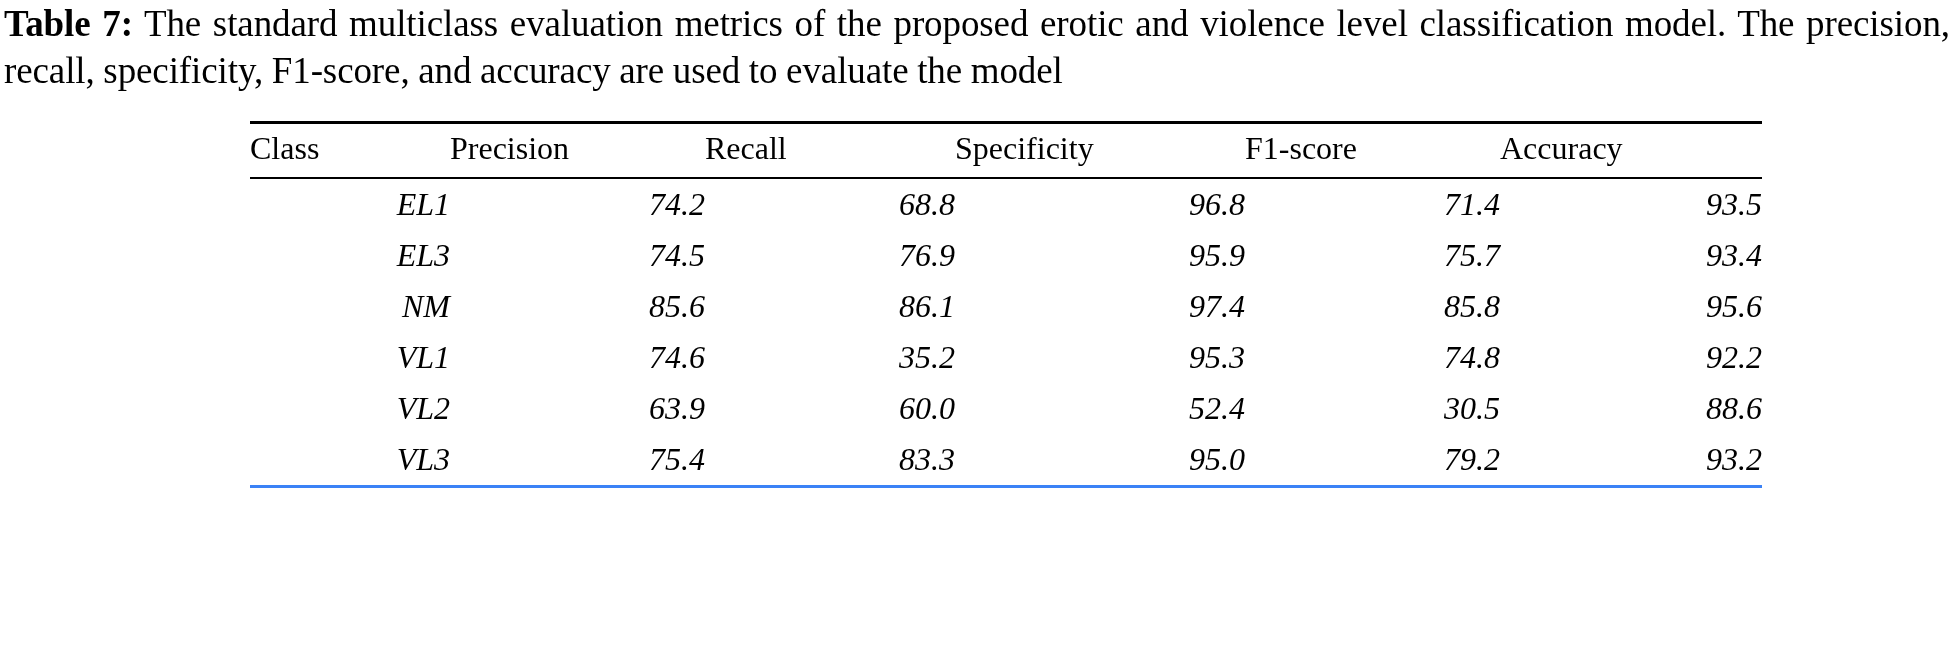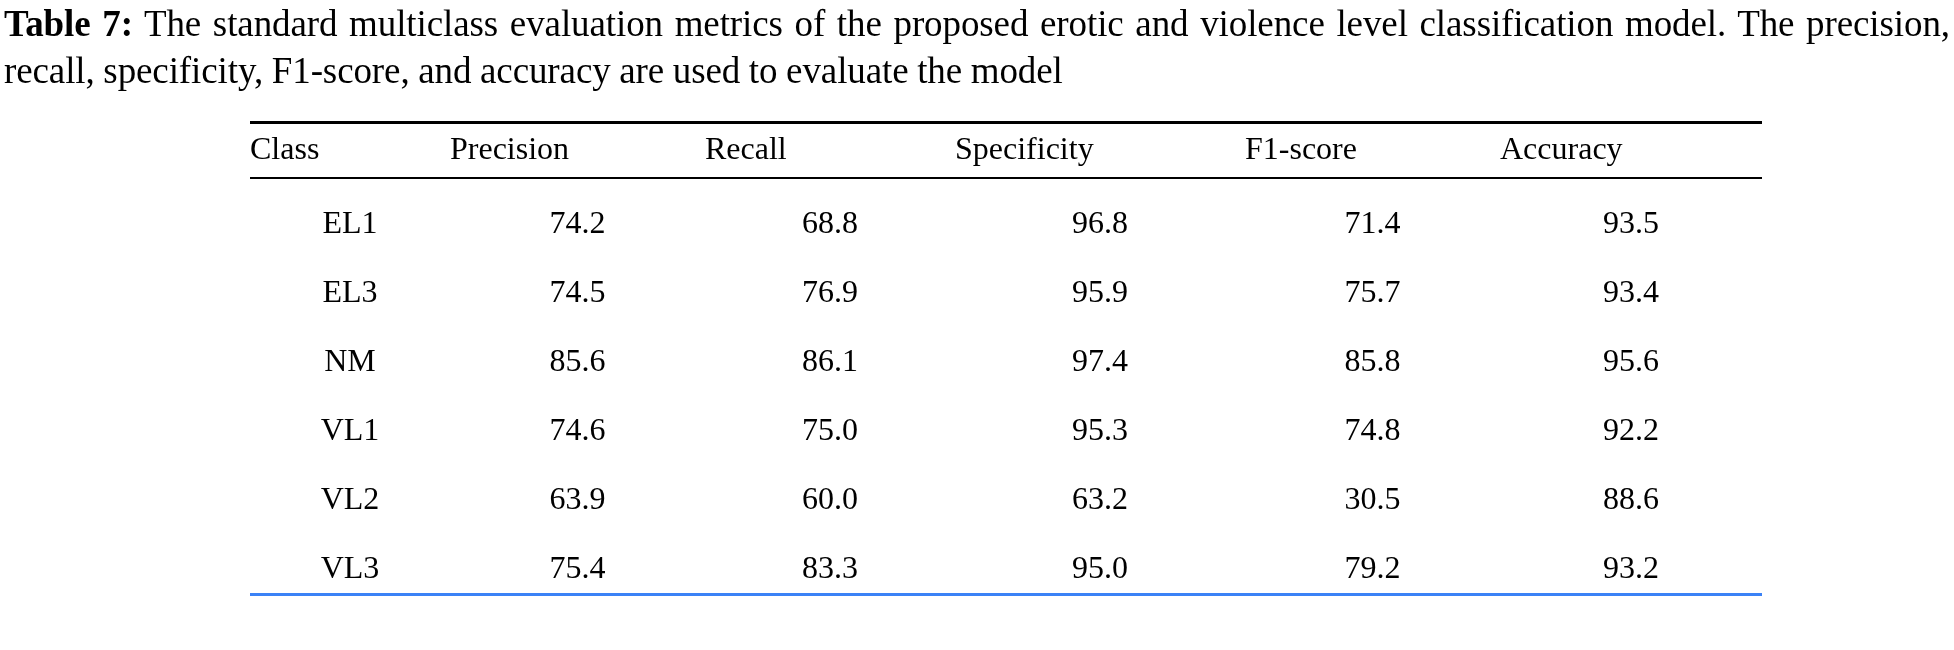--- a/index.html
+++ b/index.html
@@ -43,23 +43,24 @@
     width: 100%;
     font-size: 32px;
   }
   table.metrics thead th {
     font-weight: normal;
     text-align: left;
     padding: 6px 0 10px 0;
     white-space: nowrap;
   }
   table.metrics tbody td {
-    text-align: center;
-    padding: 25px 0 7px 0;
+    text-align: right;
+    padding: 7px 0 7px 0;
     white-space: nowrap;
+    font-style: italic;
   }
   
   .rule-top {
     border-top: 3px solid #000;
   }
   .rule-mid {
     border-bottom: 2px solid #000;
   }
   .rule-bottom {
     border-bottom: 3px solid #3b82f6;
@@ -121,30 +122,30 @@
           <td>NM</td>
           <td>85.6</td>
           <td>86.1</td>
           <td>97.4</td>
           <td>85.8</td>
           <td>95.6</td>
         </tr>
         <tr>
           <td>VL1</td>
           <td>74.6</td>
-          <td>75.0</td>
+          <td>35.2</td>
           <td>95.3</td>
           <td>74.8</td>
           <td>92.2</td>
         </tr>
         <tr>
           <td>VL2</td>
           <td>63.9</td>
           <td>60.0</td>
-          <td>63.2</td>
+          <td>52.4</td>
           <td>30.5</td>
           <td>88.6</td>
         </tr>
         <tr class="rule-bottom">
           <td>VL3</td>
           <td>75.4</td>
           <td>83.3</td>
           <td>95.0</td>
           <td>79.2</td>
           <td>93.2</td>

